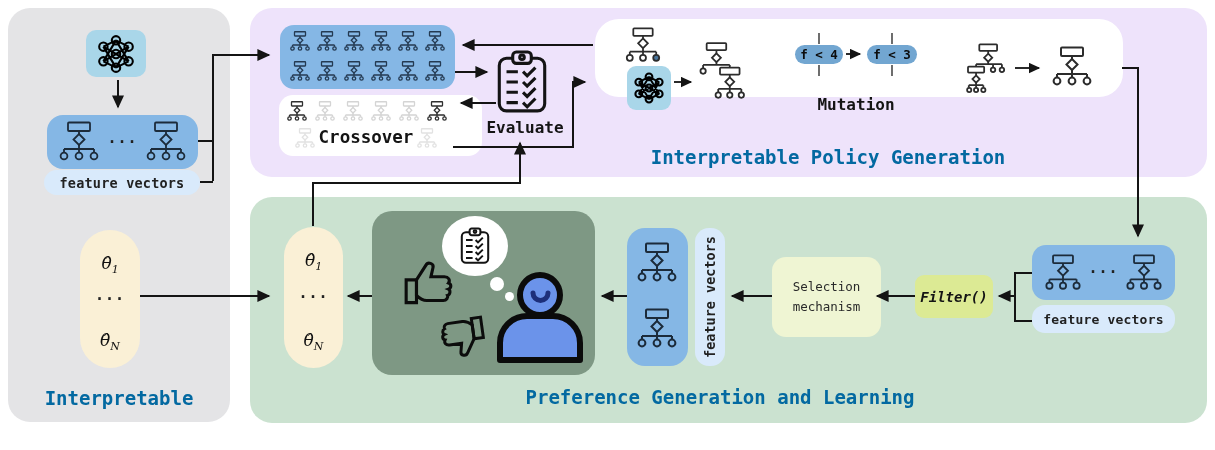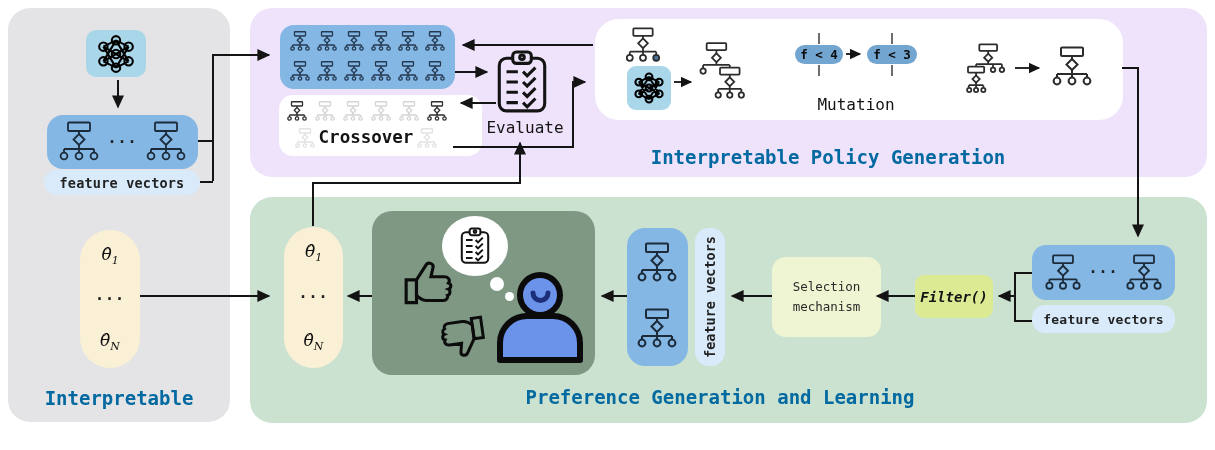--- a/index.html
+++ b/index.html
@@ -11,31 +11,31 @@
   .panel-purple { background:#eee3fb; }
   .panel-green  { background:#cbe2d0; }
   .title { font-weight:bold; font-size:19px; color:#0369a1; white-space:nowrap; }
   .blue-box  { background:#85b7e5; border-radius:16px; }
   .lblue-box { background:#d9eafb; border-radius:13px; display:flex; align-items:center; justify-content:center; }
   .cream-pill{ background:#faf0d6; border-radius:30px; display:flex; flex-direction:column;
                align-items:center; justify-content:space-between; padding:16px 0; box-sizing:border-box; }
   .white-box { background:#ffffff; border-radius:14px; }
   .dark-box  { background:#7e9884; border-radius:20px; }
   .fv-label  { font-weight:bold; font-size:13.5px; color:#222; letter-spacing:0.2px; white-space:nowrap; }
-  .theta { font-family:"DejaVu Serif", serif; font-style:italic; font-size:17px; color:#111; line-height:1; }
+  .theta { font-family:"DejaVu Serif", serif; font-style:italic; font-size:17px; color:#111; line-height:1;margin-top:9px; }
   .theta sub { font-size:11px; font-style:italic; }
   .dots { font-weight:bold; font-size:15px; color:#222; letter-spacing:1px; line-height:1; }
   .tree { color:#1c2b3a; display:block; }
   .tree-faded { color:#d4d4d4; }
   .tree-dark  { color:#2f2f2f; }
   .tree-pop   { color:#243a52; }
   svg.u { overflow:visible; }
   svg.u use, svg.u path, svg.u rect, svg.u circle, svg.u line { stroke:currentColor; fill:none; }
   .crossover-text { font-weight:bold; font-size:17.5px; color:#141414; }
-  .evaluate-text, .mutation-text { font-weight:normal; font-size:16px; color:#141414; white-space:nowrap; }
+  .evaluate-text, .mutation-text { font-weight:bold; font-size:16px; color:#141414; white-space:nowrap; }
   .rule-pill { background:#72a6d1; border-radius:10px; font-weight:bold; font-size:12.5px; color:#0c0c0c;
                display:flex; align-items:center; justify-content:center; white-space:nowrap; }
   .selection-box { background:#eff5d3; border-radius:14px; display:flex; flex-direction:column;
                    align-items:center; justify-content:center; font-size:12.5px; color:#2a2a2a; line-height:1.6; }
   .filter-box { background:#dcea94; border-radius:9px; display:flex; align-items:center; justify-content:center;
                 font-weight:bold; font-style:italic; font-size:14px; color:#141414; }
   .vtext { writing-mode:vertical-rl; transform:rotate(180deg); font-weight:bold; font-size:13.5px; color:#222; }
   .nn-box { background:#a9d6e9; border-radius:10px; display:flex; align-items:center; justify-content:center; }
   .cloud { background:#fff; border-radius:50%; display:flex; align-items:center; justify-content:center; }
   .trail { background:#fff; border-radius:50%; }
@@ -182,21 +182,21 @@
           <use href="#t"></use>
         </svg>
       <div class="abs crossover-text" style="left:0; top:32px; width:174px; text-align:center;">Crossover</div>
     </div>
 
     <svg class="u" width="54" height="64" style="position:absolute; left:245px; top:42px; stroke-width:3; color:#141414; --tab:#eee3fb;">
         <use href="#clip"></use>
       </svg>
     <div class="abs evaluate-text" style="left:205px; top:110px; width:140px; text-align:center;">Evaluate</div>
 
-    <div class="abs white-box" style="left:345px; top:11px; width:528px; height:101px; border-radius:24px;">
+    <div class="abs white-box" style="left:345px; top:11px; width:528px; height:78px; border-radius:24px;">
 
       <svg class="u tree" width="40" height="37" viewBox="0 0 44 42" style="position:absolute;left:28px;top:8px;stroke-width:2;color:#2c2c2c">
         <rect x="11" y="1.5" width="22" height="8.5" rx="1"></rect>
           <path d="M22 10 V13"></path>
         <path d="M22 13 L27.5 18.5 L22 24 L16.5 18.5 Z"></path>
         <path d="M22 24 V28 M7 28 H37 M7 28 V31.5 M22 28 V31.5 M37 28 V31.5"></path>
         <circle cx="7" cy="35" r="3.4"></circle>
           <circle cx="22" cy="35" r="3.4"></circle>
           <circle cx="37" cy="35" r="3.4" style="fill:#49759c"></circle>
       </svg>

